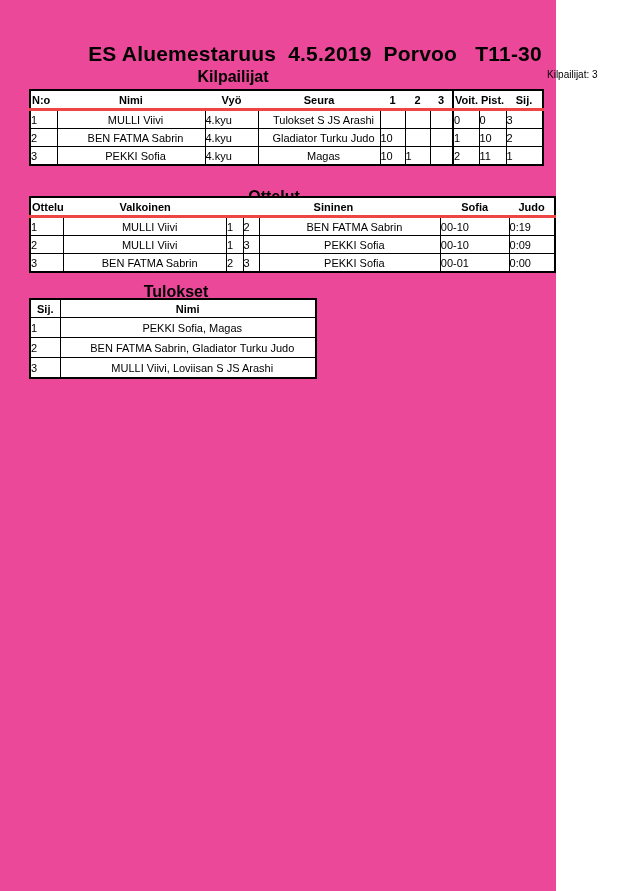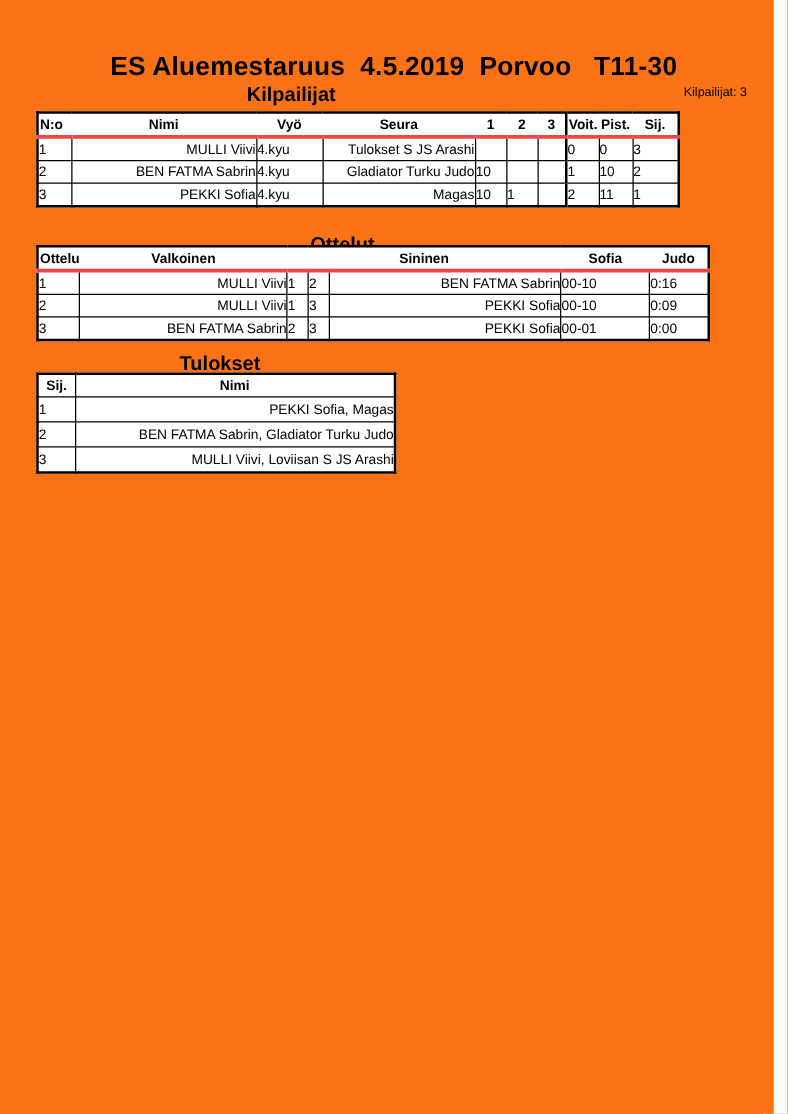--- a/index.html
+++ b/index.html
@@ -4,21 +4,21 @@
 <style>
   html, body { margin: 0; padding: 0; }
   body {
     width: 630px; height: 891px;
     background: #ffffff;
     color: #000000;
     font-family: "Liberation Sans", "DejaVu Sans", sans-serif;
     position: relative;
     overflow: hidden;
   }
-  .page { position: absolute; left: 0; top: 0; width: 619px; height: 891px; background: #f97316; }
+  .page { position: absolute; left: 0; top: 0; width: 556px; height: 891px; background: #ec4899; }
 
   .doc-title {
     position: absolute; top: 42px; left: 0; width: 630px;
     text-align: center;
     font-size: 21px; font-weight: bold;
     white-space: pre;
     letter-spacing: 0.2px;
   }
   .sec-title {
     position: absolute;
@@ -45,21 +45,21 @@
     padding: 0;
     font-size: 11px;
     white-space: nowrap;
     overflow: hidden;
     vertical-align: middle;
   }
   th { font-weight: bold; height: 17px; border: none; border-bottom: 3px solid #ef4444; }
   td { height: 17px; border: 1px solid #000; }
 
   .c  { }
-  .l  { text-align: right; padding-left: 9px; }
+  .l  { text-align: center; padding-left: 9px; }
   .hl { text-align: left; padding-left: 1px; }
   .thick-l { border-left: 2px solid #000 !important; }
   .bordered { border: 1px solid #000; }
 
   #t-kilpailijat { left: 29px; top: 89px; }
   #t-ottelut     { left: 29px; top: 196px; }
   #t-tulokset    { left: 29px; top: 298px; }
   #t-tulokset td { height: 19px; }
 </style>
 </head>
@@ -157,21 +157,21 @@
       <th class="c">Sofia</th>
       <th class="c">Judo</th>
     </tr>
     <tr>
       <td class="c">1</td>
       <td class="l">MULLI Viivi</td>
       <td class="c">1</td>
       <td class="c">2</td>
       <td class="l">BEN FATMA Sabrin</td>
       <td class="c">00-10</td>
-      <td class="c">0:16</td>
+      <td class="c">0:19</td>
     </tr>
     <tr>
       <td class="c">2</td>
       <td class="l">MULLI Viivi</td>
       <td class="c">1</td>
       <td class="c">3</td>
       <td class="l">PEKKI Sofia</td>
       <td class="c">00-10</td>
       <td class="c">0:09</td>
     </tr>

